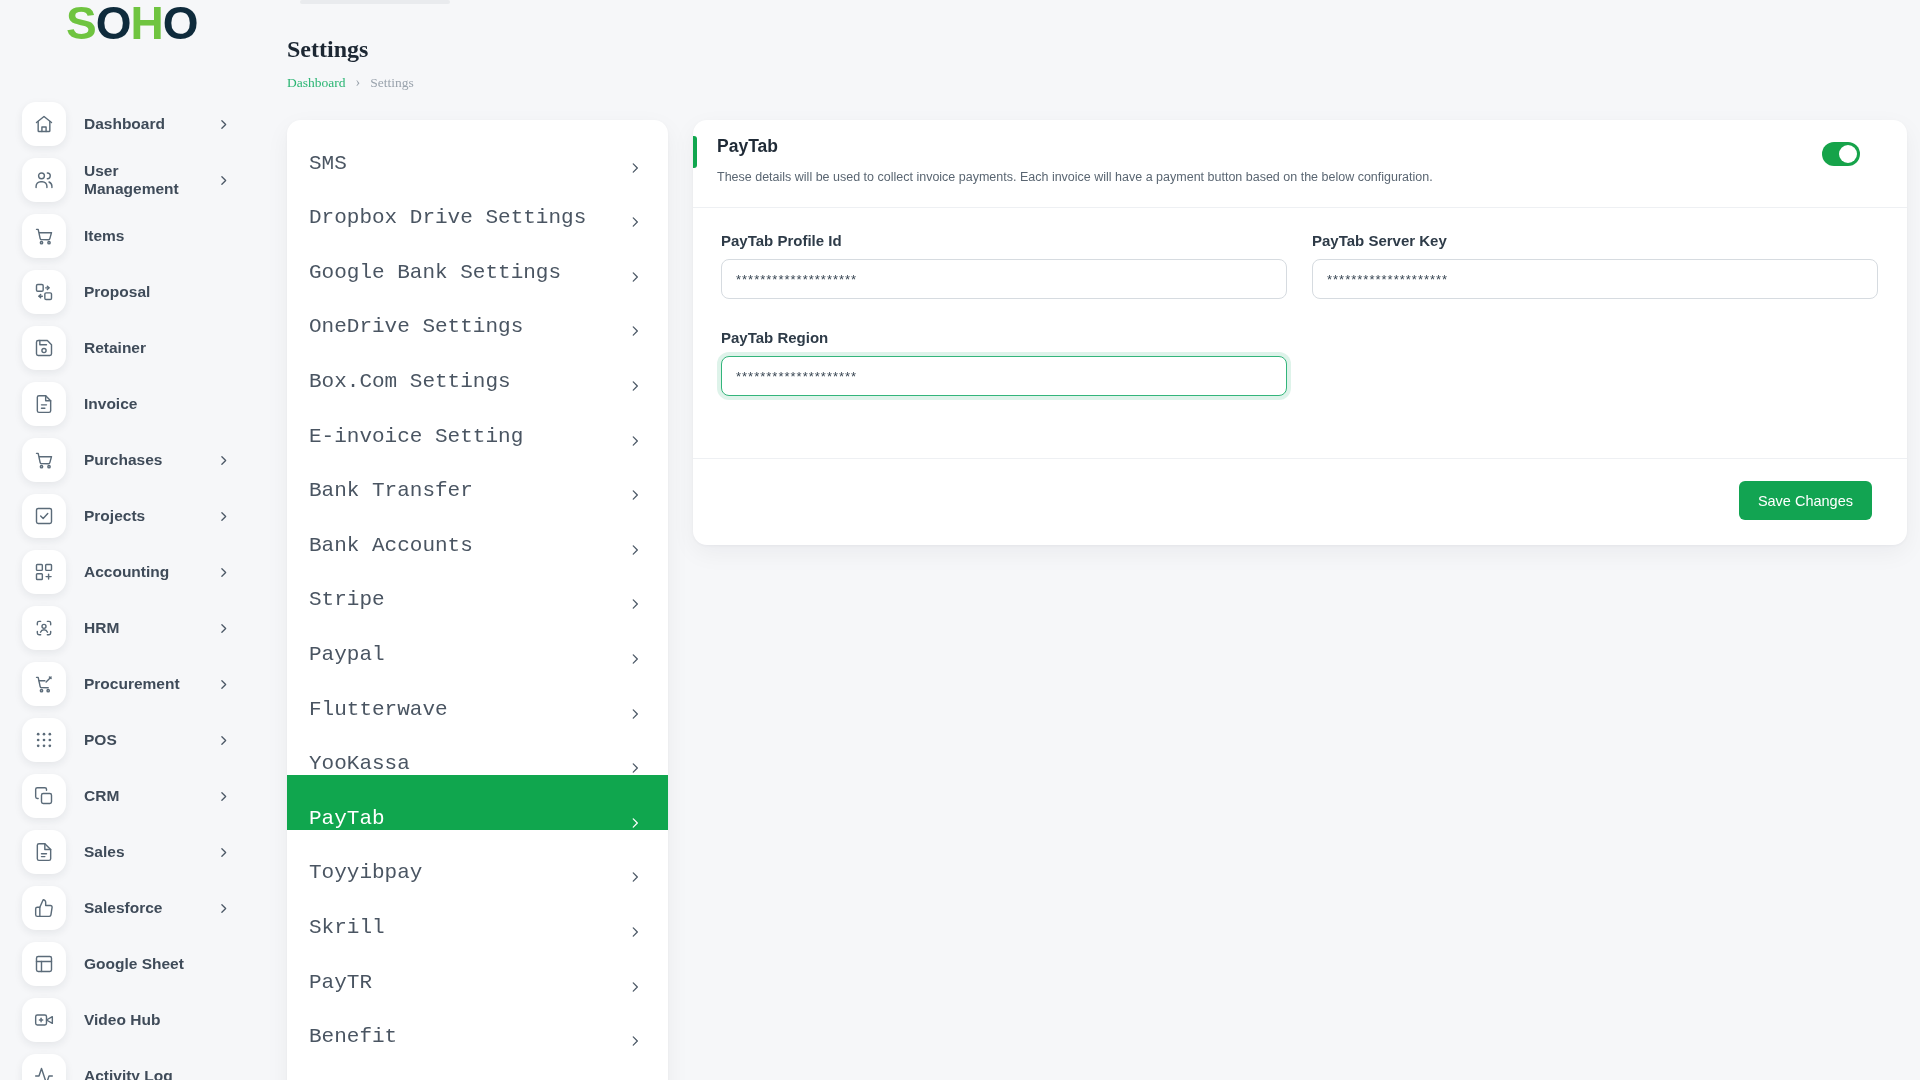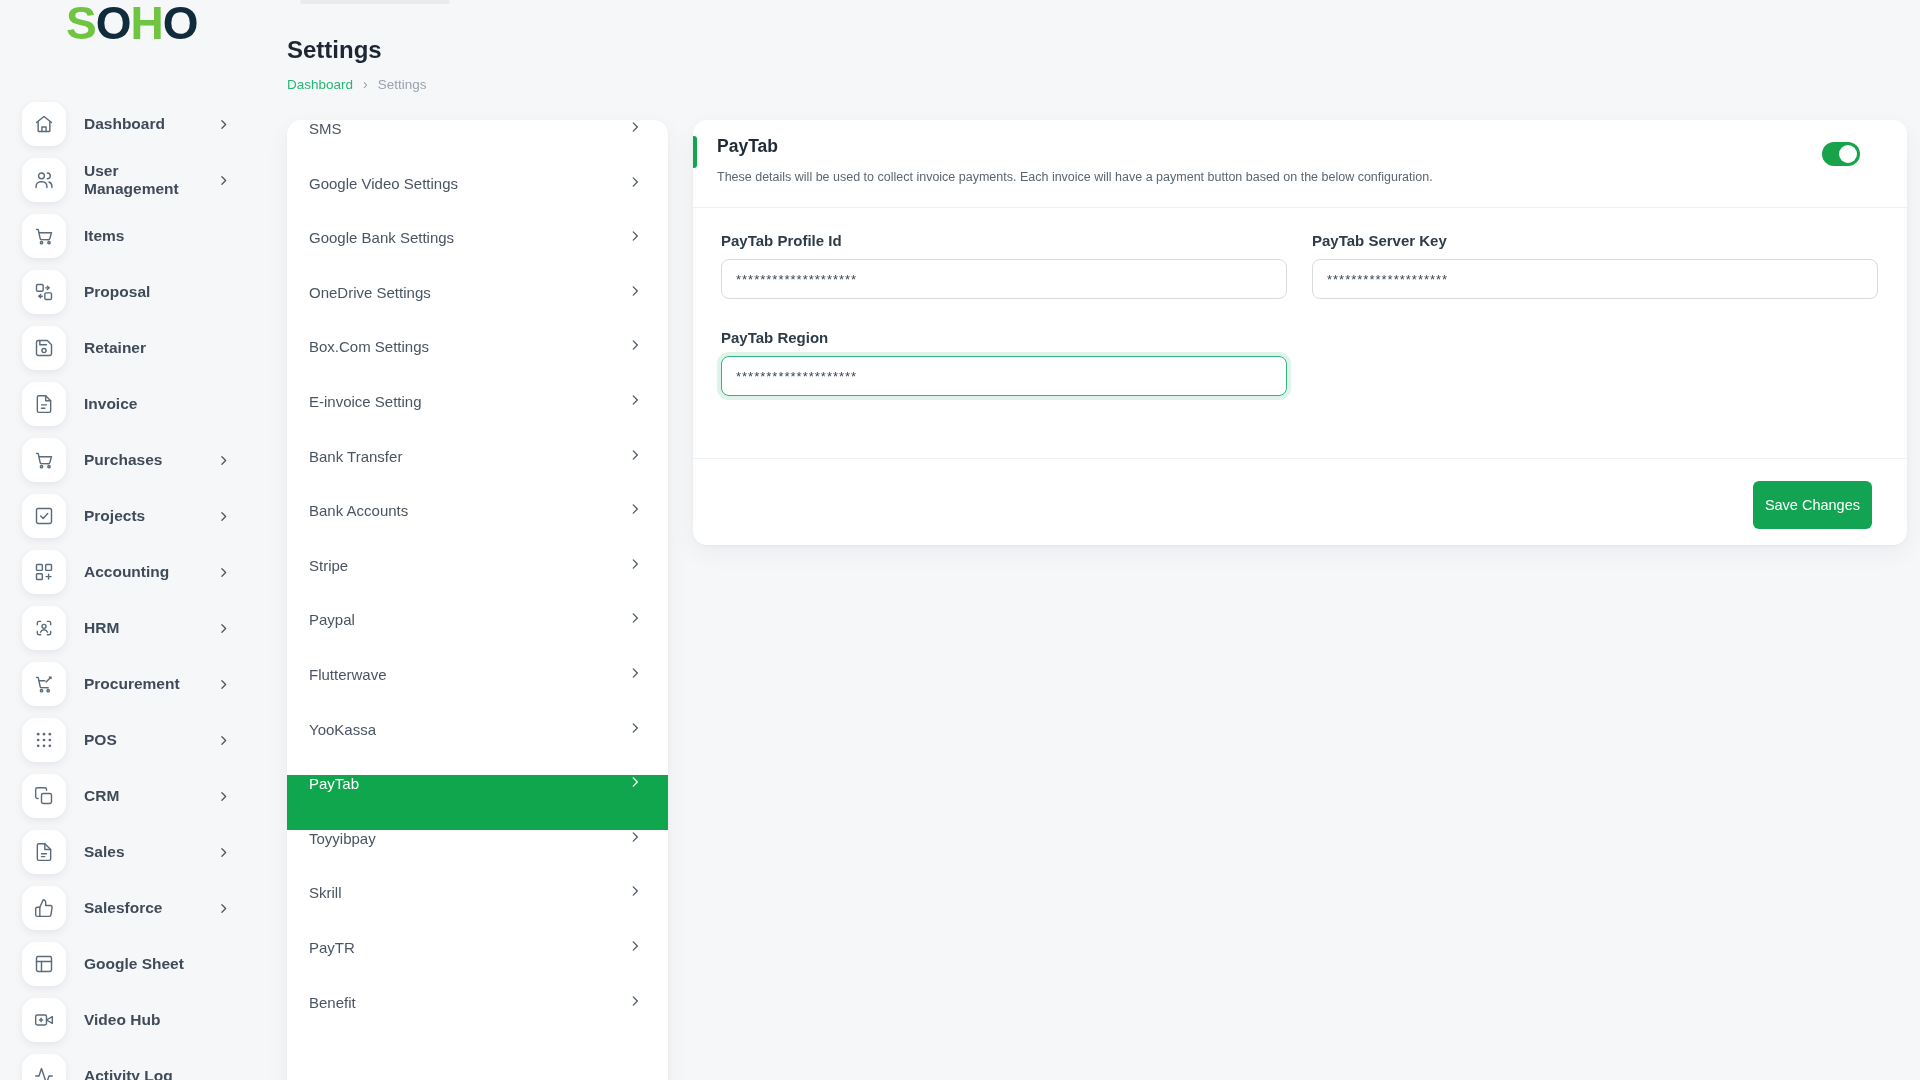--- a/index.html
+++ b/index.html
@@ -21,33 +21,33 @@
   .nav-row { height:56px; display:flex; align-items:center; cursor:pointer; }
   .icon-tile { width:44px; height:44px; margin-left:22px; background:#ffffff;
     border-radius:14px; box-shadow:0 3px 8px rgba(30,40,55,.08);
     display:flex; align-items:center; justify-content:center; color:#5b6b79; flex:0 0 auto; }
   .icon-tile svg { width:20px; height:20px; }
   .nav-label { margin-left:18px; font-size:15.5px; font-weight:600; color:#3f4b59; }
   .nav-chev { margin-left:auto; margin-right:30px; color:#4b5866; display:flex; }
   .nav-chev svg { width:13px; height:13px; }
 
   
-  .page-head { position:absolute; left:287px; top:36px; }
+  .page-head { position:absolute; left:287px; top:36px;font-family:Liberation Serif, serif; }
   .page-title { font-size:24px; font-weight:700; color:#1c2733; }
   .breadcrumb { margin-top:12px; font-size:13.5px; display:flex; gap:10px; align-items:center; }
   .crumb-link { color:#2ab573; cursor:pointer; }
   .crumb-sep { color:#9aa3ad; font-size:14px; }
   .crumb-cur { color:#9aa3ad; }
 
   
   .menu-card { position:absolute; left:287px; top:120px; width:381px; height:1040px;
     background:#ffffff; border-radius:14px;
     box-shadow:0 1px 3px rgba(16,24,40,.04), 0 8px 24px rgba(16,24,40,.05); overflow:hidden; }
-  .menu-row { height:54.6px; display:flex; align-items:flex-start; padding:0 26px 0 22px;
-    font-size:15px; color:#4a5562; cursor:pointer; }
+  .menu-row { height:54.6px; display:flex; align-items:flex-end; padding:0 26px 0 22px;
+    font-size:21px; color:#4a5562; cursor:pointer;font-family:Liberation Mono, monospace; }
   .menu-row .m-chev { margin-left:auto; color:#4b5866; display:flex; }
   .menu-row .m-chev svg { width:14px; height:14px; }
   .menu-row.selected { background:#10a64e; color:#ffffff; font-weight:500; }
   .menu-row.selected .m-chev { color:#ffffff; }
 
   
   .panel { position:absolute; left:693px; top:120px; width:1214px; height:425px;
     background:#ffffff; border-radius:14px;
     box-shadow:0 1px 3px rgba(16,24,40,.04), 0 8px 24px rgba(16,24,40,.05); }
   .accent { position:absolute; left:0; top:16px; width:4px; height:32px;
@@ -66,21 +66,21 @@
 
   .form-grid { position:absolute; left:28px; top:112px; display:grid;
     grid-template-columns:566px 566px; column-gap:25px; row-gap:30px; }
   .field-label { font-size:15px; font-weight:600; color:#2e3b48; margin-bottom:10px; }
   .field input { width:100%; height:40px; border:1px solid #d6dbe0; border-radius:8px;
     background:#ffffff; padding:0 14px; font-size:13px; letter-spacing:1px; color:#3a4754;
     font-family:"Liberation Sans","DejaVu Sans",sans-serif; outline:none; }
   .field.focused input { border:1.5px solid #33b57b;
     box-shadow:0 0 0 4px rgba(51,181,123,.16); }
 
-  .save-btn { position:absolute; right:35px; top:361px; height:48px; padding:0 12px;
+  .save-btn { position:absolute; right:35px; top:361px; height:39px; padding:0 19px;
     background:#12a452; color:#ffffff; border:none; border-radius:6px; font-size:14.5px;
     font-weight:500; cursor:pointer; font-family:"Liberation Sans","DejaVu Sans",sans-serif; }
 </style>
 </head>
 <body>
 
 <div class="top-scroll"></div>
 
 <aside class="sidebar">
   <div class="logo"><span class="lg">S</span><span class="ln">O</span><span class="lg">H</span><span class="ln">O</span></div>
@@ -389,21 +389,21 @@
 
 <div class="menu-row">
       <span>SMS</span>
       <span class="m-chev">
         <svg viewBox="0 0 24 24" fill="none" stroke="currentColor" stroke-width="2.2" stroke-linecap="round" stroke-linejoin="round">
           <path d="M9 5l7 7-7 7"></path>
         </svg>
       </span>
     </div>
     <div class="menu-row">
-      <span>Google Video Settings</span>
+      <span>Dropbox Drive Settings</span>
       <span class="m-chev">
         <svg viewBox="0 0 24 24" fill="none" stroke="currentColor" stroke-width="2.2" stroke-linecap="round" stroke-linejoin="round">
           <path d="M9 5l7 7-7 7"></path>
         </svg>
       </span>
     </div>
     <div class="menu-row">
       <span>Google Bank Settings</span>
       <span class="m-chev">
         <svg viewBox="0 0 24 24" fill="none" stroke="currentColor" stroke-width="2.2" stroke-linecap="round" stroke-linejoin="round">

